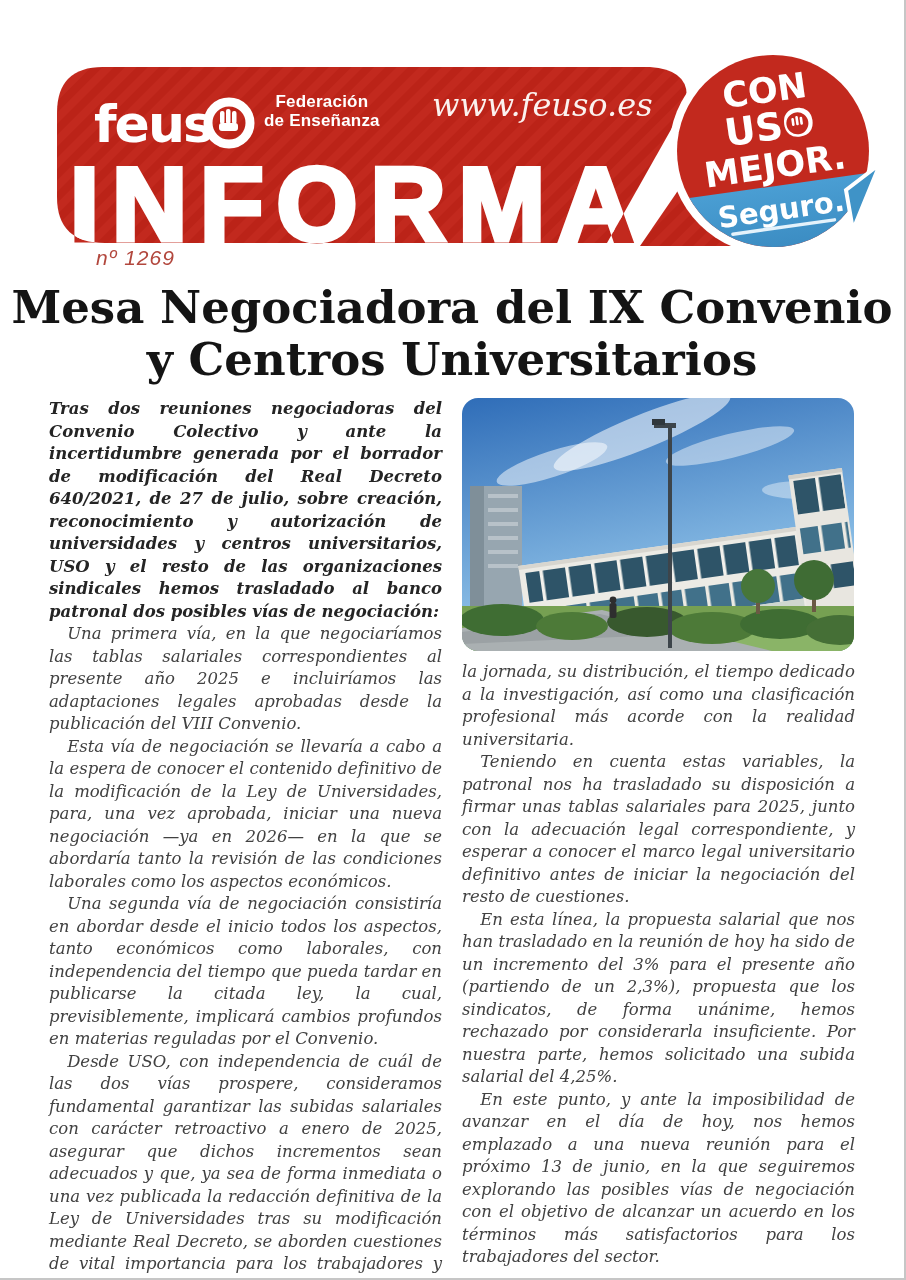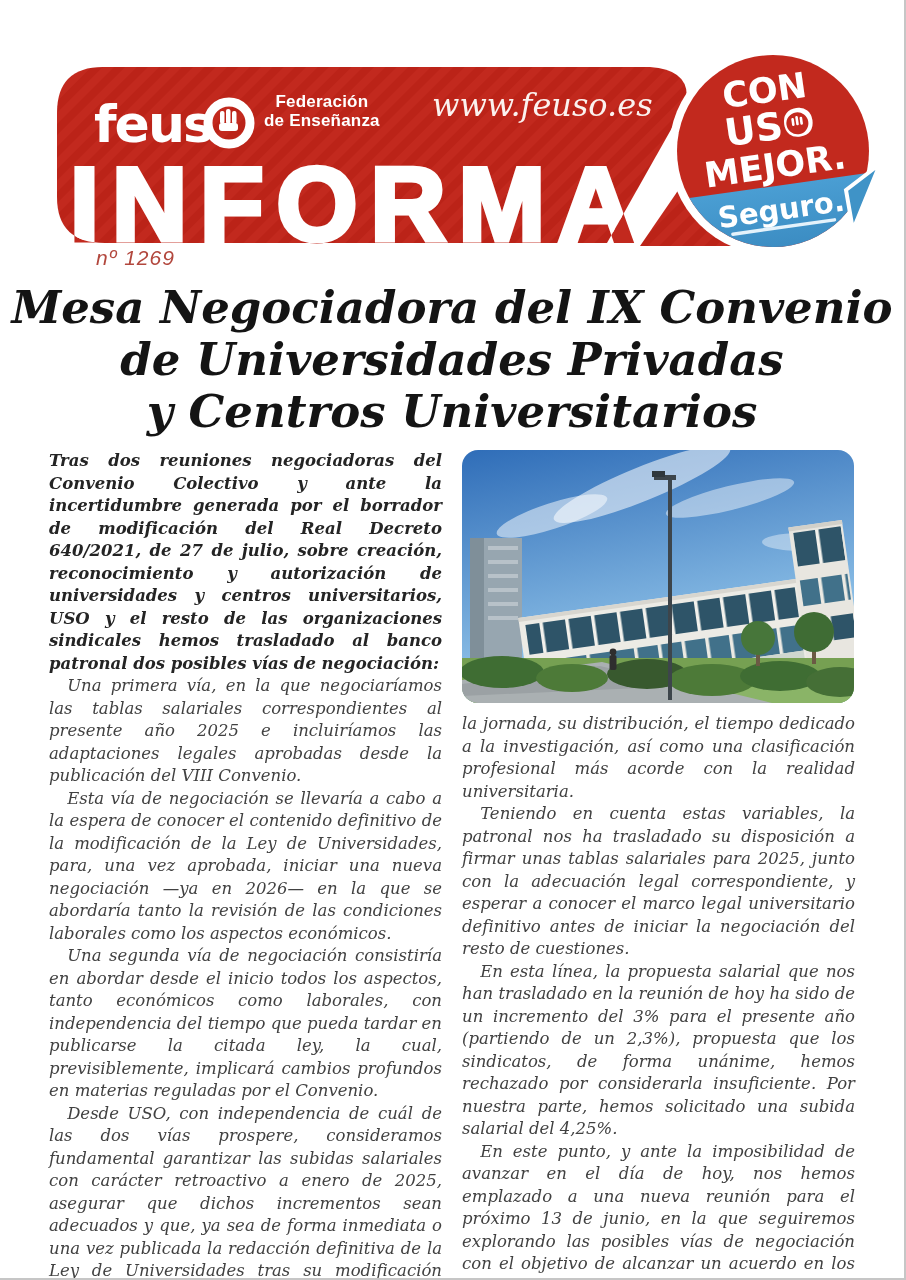--- a/index.html
+++ b/index.html
@@ -28,21 +28,21 @@
   }
   .badge-svg{position:absolute;left:666px;top:44px;}
   .badge-word{font-family:"DejaVu Sans","Liberation Sans",sans-serif;font-weight:bold;}
   .issue{
     position:absolute;left:96px;top:246px;color:#b2473d;
     font-family:Liberation Sans, sans-serif;font-style:italic;font-size:21px;letter-spacing:1px;
   }
   
   .headline{
     padding-top:4px;text-align:center;color:#141414;
-    font-family:"DejaVu Serif",serif;font-weight:bold;font-style:italic;
+    font-family:"DejaVu Serif",serif;font-weight:bold;
     font-size:45px;line-height:52px;
   }
   
   .content{
     display:flex;gap:20px;padding:0 49px;margin-top:12px;
     font-size:16.5px;line-height:22.5px;color:#414141;text-align:justify;
   }
   .col{flex:1 1 0;min-width:0;}
   .content p{margin:0;font-style:italic;}
   .lead{font-weight:bold;color:#242424;}
@@ -129,21 +129,20 @@
         <text class="badge-word" x="107" y="176" font-size="29">Seguro.</text>
         <rect x="54" y="182" width="106" height="3.5" rx="1.7" fill="#e4f2fb"></rect>
       </g>
     </svg>
 
     <div class="issue">nº 1269</div>
   </div>
 
   <div class="headline">
     <div>Mesa Negociadora del IX Convenio</div>
-    <div>de Universidades Privadas</div>
     <div>y Centros Universitarios</div>
   </div>
 
   <div class="content">
 
     <div class="col">
       <p class="lead">Tras dos reuniones negociadoras del Convenio Colectivo y ante la incertidumbre generada por el borrador de modificación del Real Decreto 640/2021, de 27 de julio, sobre creación, reconocimiento y autorización de universidades y centros universitarios, USO y el resto de las organizaciones sindicales hemos trasladado al banco patronal dos posibles vías de negociación:</p>
       <p class="indent">Una primera vía, en la que negociaríamos las tablas salariales correspondientes al presente año 2025 e incluiríamos las adaptaciones legales aprobadas desde la publicación del VIII Convenio.</p>
       <p class="indent">Esta vía de negociación se llevaría a cabo a la espera de conocer el contenido definitivo de la modificación de la Ley de Universidades, para, una vez aprobada, iniciar una nueva negociación —ya en 2026— en la que se abordaría tanto la revisión de las condiciones laborales como los aspectos económicos.</p>
       <p class="indent">Una segunda vía de negociación consistiría en abordar desde el inicio todos los aspectos, tanto económicos como laborales, con independencia del tiempo que pueda tardar en publicarse la citada ley, la cual, previsiblemente, implicará cambios profundos en materias reguladas por el Convenio.</p>

